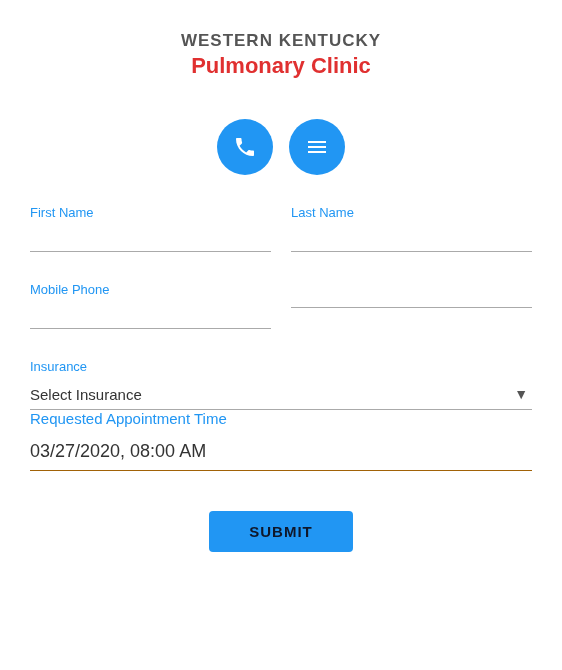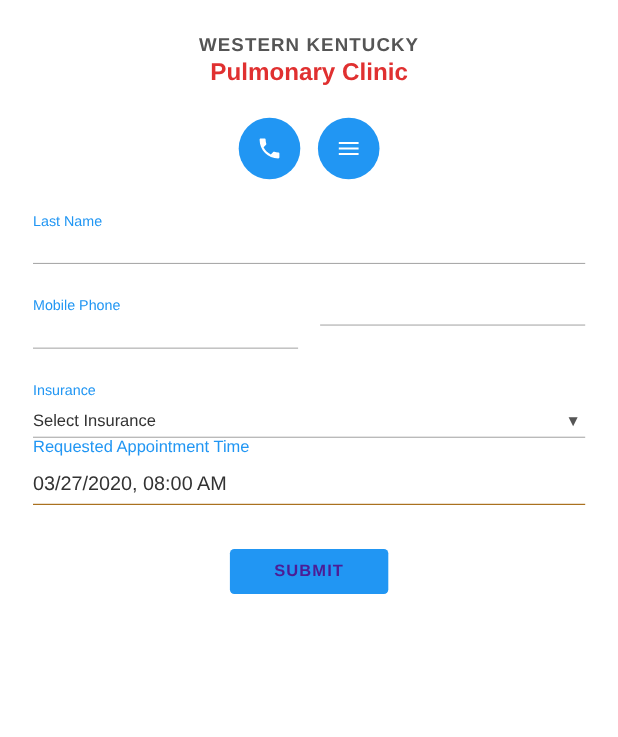--- a/index.html
+++ b/index.html
@@ -25,21 +25,21 @@
       display: flex;
       flex-direction: column;
       align-items: center;
       padding: 30px 30px 40px;
     }
 
     .logo-section {
       display: flex;
       flex-direction: column;
       align-items: center;
-      margin-bottom: 12px;
+      margin-bottom: 24px;
     }
 
     .logo-title {
       font-size: 17px;
       font-weight: bold;
       color: #555;
       letter-spacing: 1px;
       text-align: center;
       line-height: 1.3;
     }
@@ -163,21 +163,21 @@
     .appointment-value {
       font-size: 18px;
       color: #333;
       padding-bottom: 8px;
       border-bottom: 1px solid #a16207;
       width: 100%;
     }
 
     .submit-btn {
       background-color: #2196F3;
-      color: #4c1d95;
+      color: #0f172a;
       border: none;
       padding: 12px 40px;
       font-size: 15px;
       font-weight: bold;
       letter-spacing: 1px;
       cursor: pointer;
       border-radius: 4px;
       margin-top: 10px;
     }
   </style>
@@ -200,20 +200,24 @@
     <button class="icon-btn" title="Settings">
       <svg width="24" height="24" viewBox="0 0 24 24" fill="white">
         <path d="M3 18h18v-2H3v2zm0-5h18v-2H3v2zm0-7v2h18V6H3z"></path>
       </svg>
     </button>
   </div>
 
   <div class="form-section">
 
     <div class="form-row">
+      <div class="form-field">
+        <label class="field-label">First Name</label>
+        <input class="field-input" type="text" style="">
+      </div>
       <div class="form-field">
         <label class="field-label">Last Name</label>
         <input class="field-input" type="text" style="">
       </div>
     </div>
 
     <div class="form-row">
       <div class="form-field">
         <label class="field-label">Mobile Phone</label>
         <input class="field-input" type="tel" style="">

